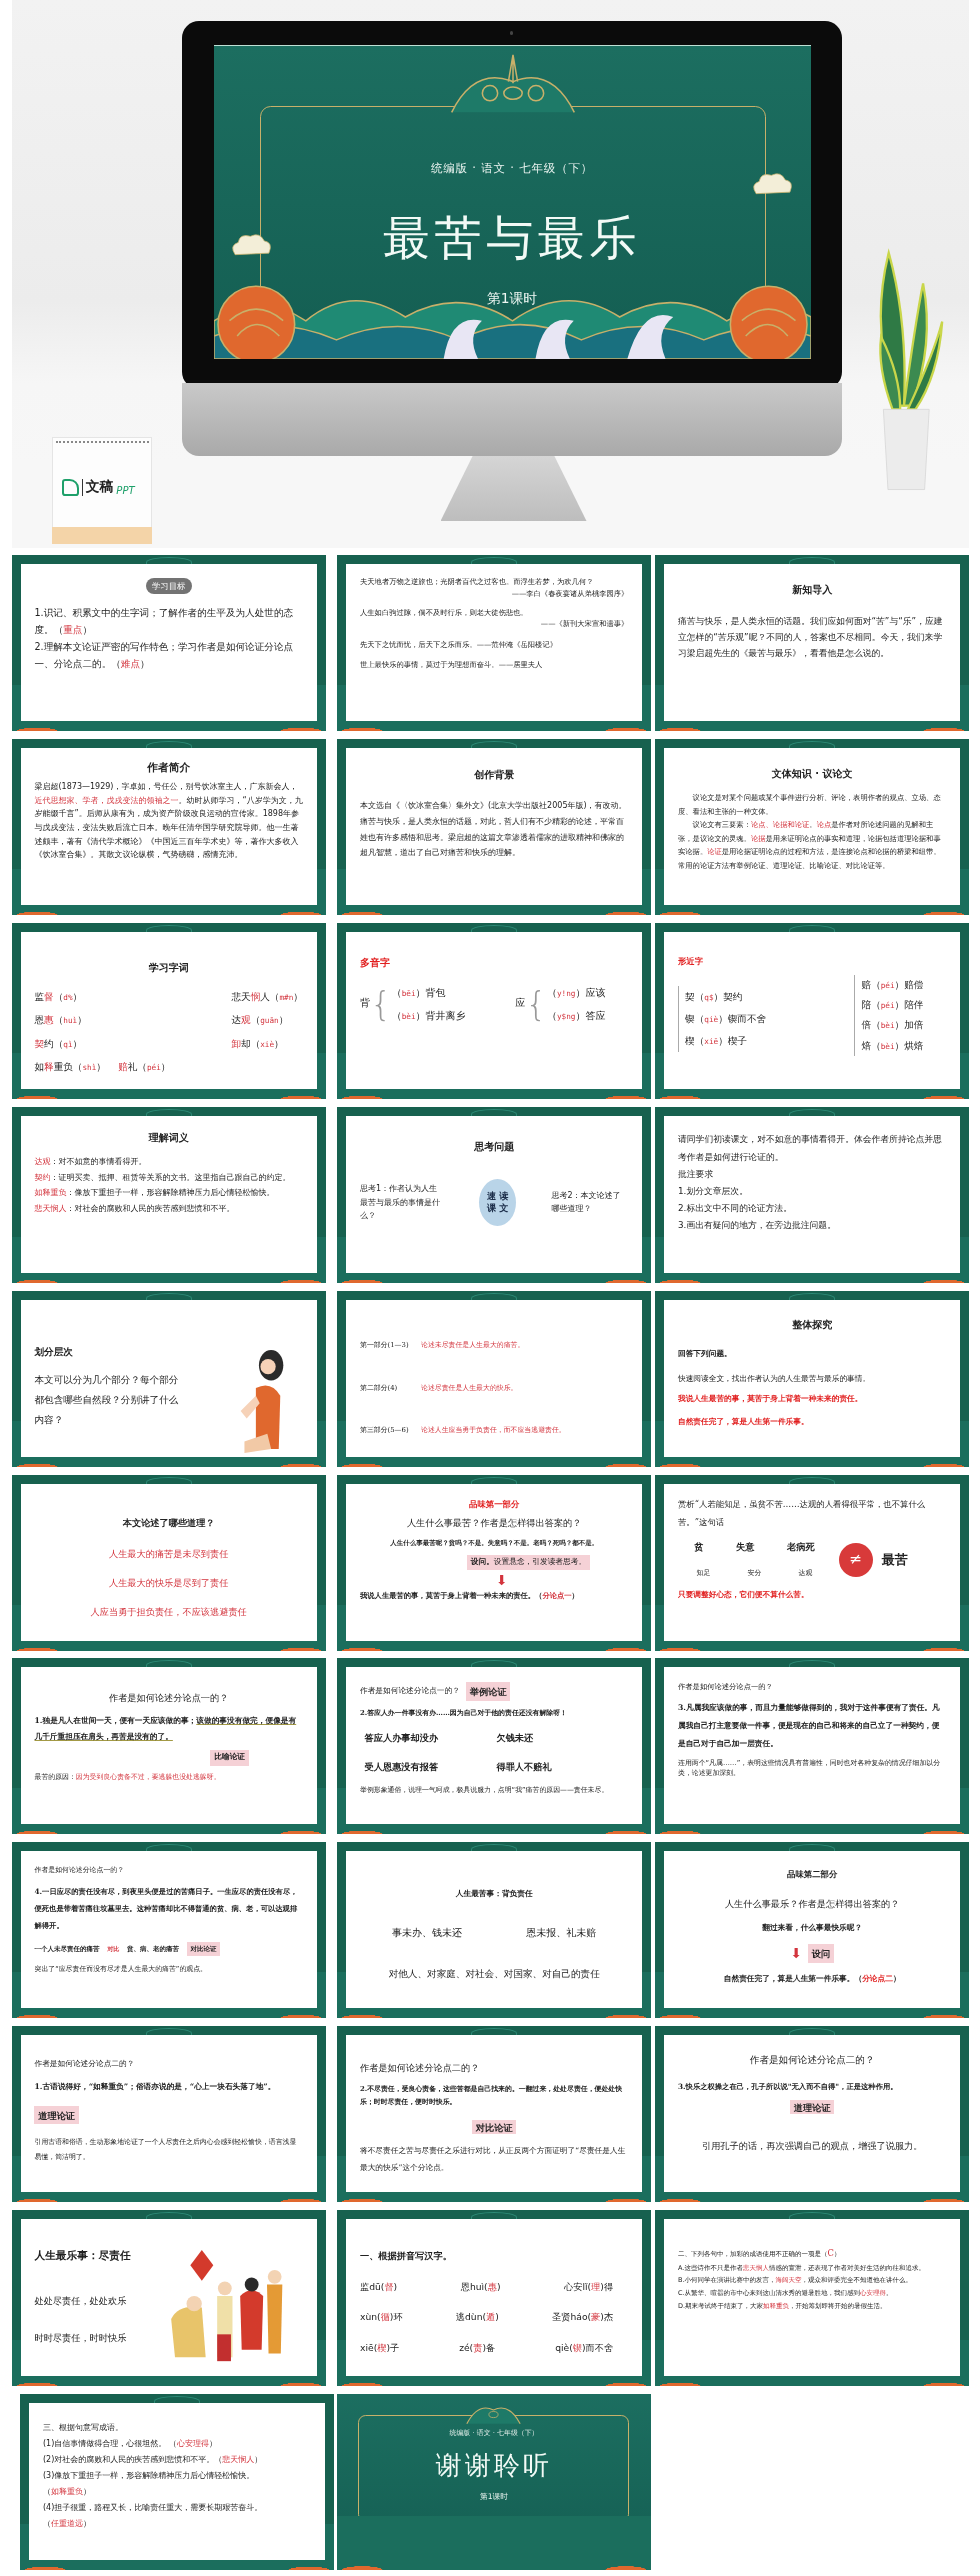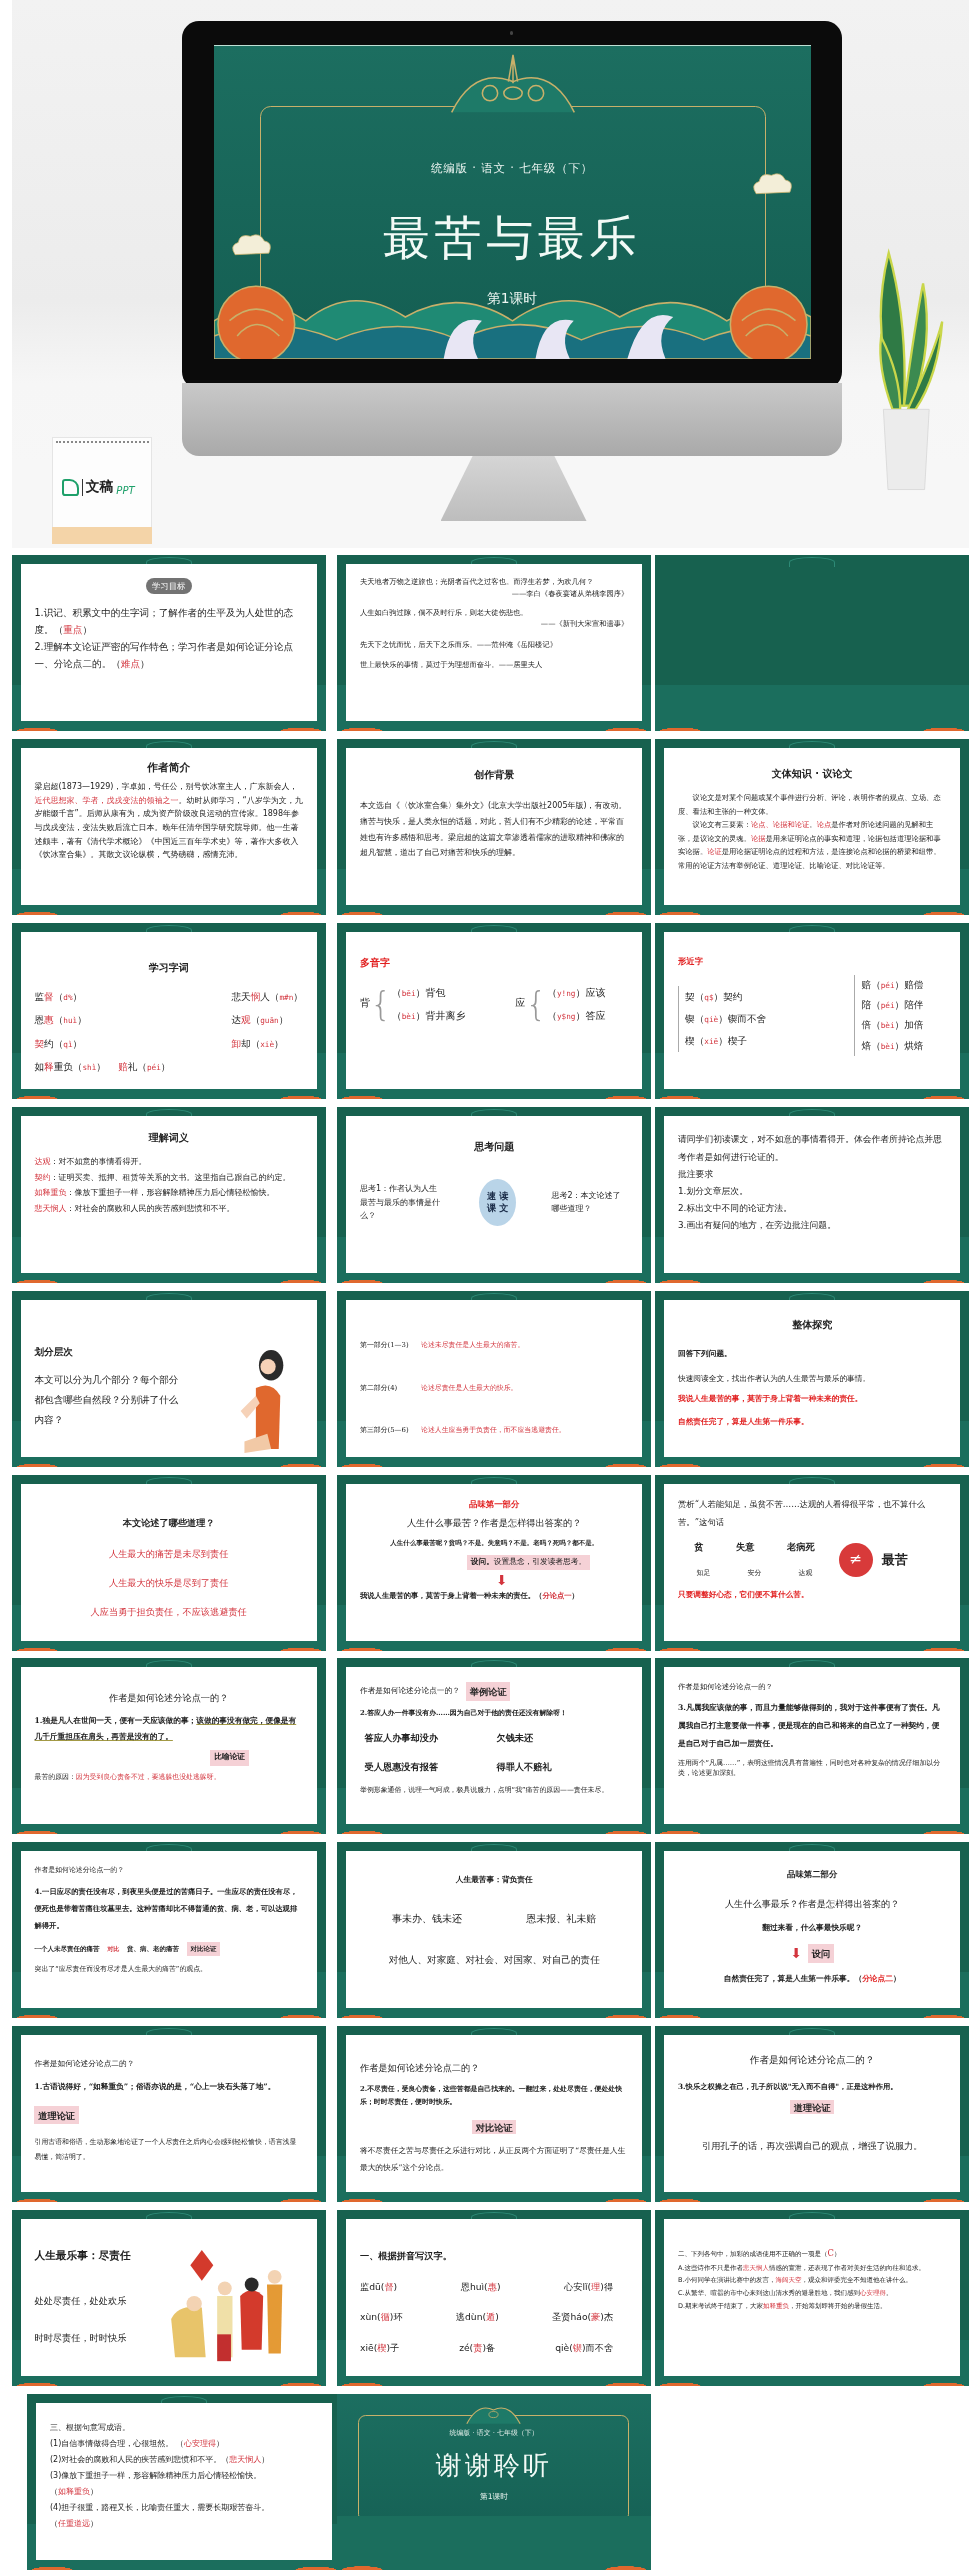--- a/index.html
+++ b/index.html
@@ -159,20 +159,24 @@
           <div class="right">——《新刊大宋宣和遗事》</div>
         </div>
       <div style="margin-top:9.2px">先天下之忧而忧，后天下之乐而乐。——范仲淹《岳阳楼记》</div>
       <div style="margin-top:9.2px">世上最快乐的事情，莫过于为理想而奋斗。——居里夫人</div>
     </div>
   </div>
 
   <div class="slide" style="left:655px;top:555px">
     <div class="deco-top"></div>
       <div class="deco-bottom"></div>
+    <div class="card" style="padding-top:17px;font-size:8.8px;line-height:1.8">
+      <div class="title" style="margin-bottom:15.3px">新知导入</div>
+      <div>痛苦与快乐，是人类永恒的话题。我们应如何面对“苦”与“乐”，应建立怎样的“苦乐观”呢？不同的人，答案也不尽相同。今天，我们来学习梁启超先生的《最苦与最乐》，看看他是怎么说的。</div>
+    </div>
   </div>
 
   <div class="slide" style="left:11.5px;top:739px">
     <div class="deco-top"></div>
       <div class="deco-bottom"></div>
     <div class="card" style="padding-top:10.7px;font-size:8px;line-height:1.7">
       <div class="title" style="font-size:10.7px;margin-bottom:3.1px">作者简介</div>
       <div><span>梁启超(1873—1929)，字卓如，号任公，别号饮冰室主人，广东新会人，</span><span class="red">近代思想家、学者，戊戌变法的领袖之一</span><span>。幼时从师学习，“八岁学为文，九岁能缀千言”。后师从康有为，成为资产阶级改良运动的宣传家。1898年参与戊戌变法，变法失败后流亡日本。晚年任清华国学研究院导师。他一生著述颇丰，著有《清代学术概论》《中国近三百年学术史》等，著作大多收入《饮冰室合集》。其散文议论纵横，气势磅礴，感情充沛。</span></div>
     </div>
   </div>
@@ -445,21 +449,21 @@
           <span>贫、病、老的痛苦</span>
           <span class="pink-tag">对比论证</span>
         </div>
       <div class="small">突出了“应尽责任而没有尽才是人生最大的痛苦”的观点。</div>
     </div>
   </div>
 
   <div class="slide" style="left:337px;top:1842px">
     <div class="deco-top"></div>
       <div class="deco-bottom"></div>
-    <div class="card center" style="padding-top:23px;font-size:9.6px">
+    <div class="card center" style="padding-top:37px;font-size:9.6px">
       <div class="b" style="font-size:7.7px;margin-bottom:24.5px">人生最苦事：背负责任</div>
       <div class="row" style="justify-content:space-around;margin-bottom:24.5px;font-size:10px">
           <span>事未办、钱未还</span>
           <span>恩未报、礼未赔</span>
         </div>
       <div>对他人、对家庭、对社会、对国家、对自己的责任</div>
     </div>
   </div>
 
   <div class="slide" style="left:655px;top:1842px">
@@ -560,21 +564,21 @@
       <div class="deco-bottom"></div>
     <div class="card" style="padding-top:26px;font-size:6.5px;line-height:1.95">
       <div><span>二、下列各句中，加彩的成语使用不正确的一项是（</span><span class="red serif" style="font-size:8.4px">C</span><span>）</span></div>
       <div><span>A.这些诗作不只是作者</span><span class="red">悲天悯人</span><span>情感的宣泄，还表现了作者对美好生活的向往和追求。</span></div>
       <div><span>B.小何同学在演讲比赛中的发言，</span><span class="red">海阔天空</span><span>，观众和评委完全不知道他在讲什么。</span></div>
       <div><span>C.从繁华、喧嚣的市中心来到这山清水秀的避暑胜地，我们感到</span><span class="red">心安理得</span><span>。</span></div>
       <div><span>D.期末考试终于结束了，大家</span><span class="red">如释重负</span><span>，开始筹划即将开始的暑假生活。</span></div>
     </div>
   </div>
 
-  <div class="slide" style="left:27px;top:2394px">
+  <div class="slide" style="left:20px;top:2394px">
     <div class="deco-top"></div>
       <div class="deco-bottom"></div>
     <div class="card" style="padding-top:17px;font-size:8px;line-height:2">
       <div>三、根据句意写成语。</div>
       <div><span>(1)自信事情做得合理，心很坦然。</span> （<span class="red serif">心安理得</span>）</div>
       <div><span>(2)对社会的腐败和人民的疾苦感到悲愤和不平。</span>（<span class="red serif">悲天悯人</span>）</div>
       <div><span>(3)像放下重担子一样，形容解除精神压力后心情轻松愉快。</span><br>（<span class="red serif">如释重负</span>）</div>
       <div><span>(4)担子很重，路程又长，比喻责任重大，需要长期艰苦奋斗。</span><br>（<span class="red serif">任重道远</span>）</div>
     </div>
   </div>

